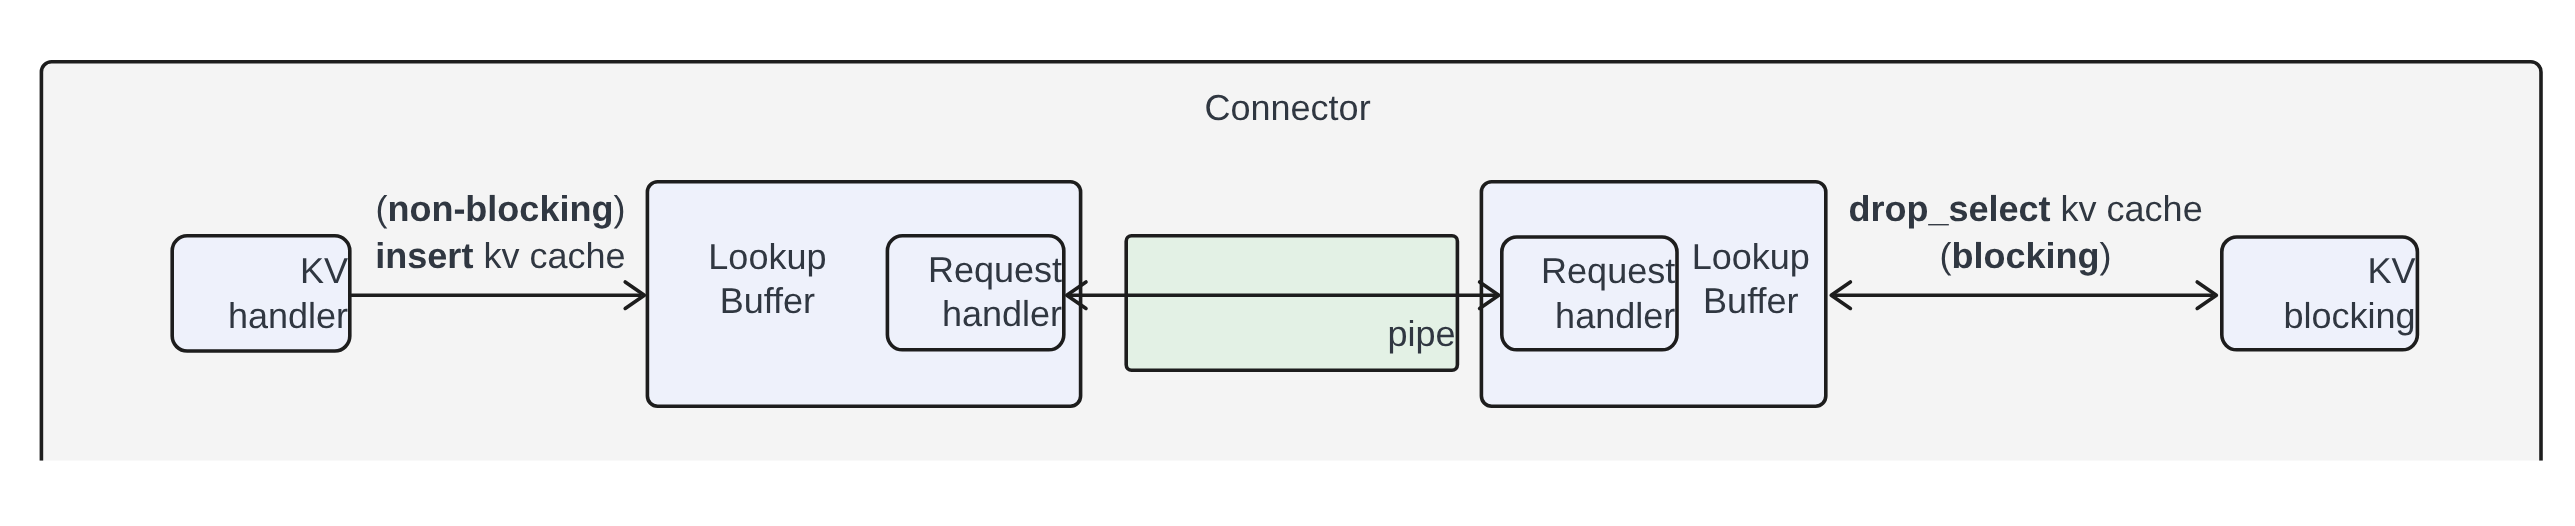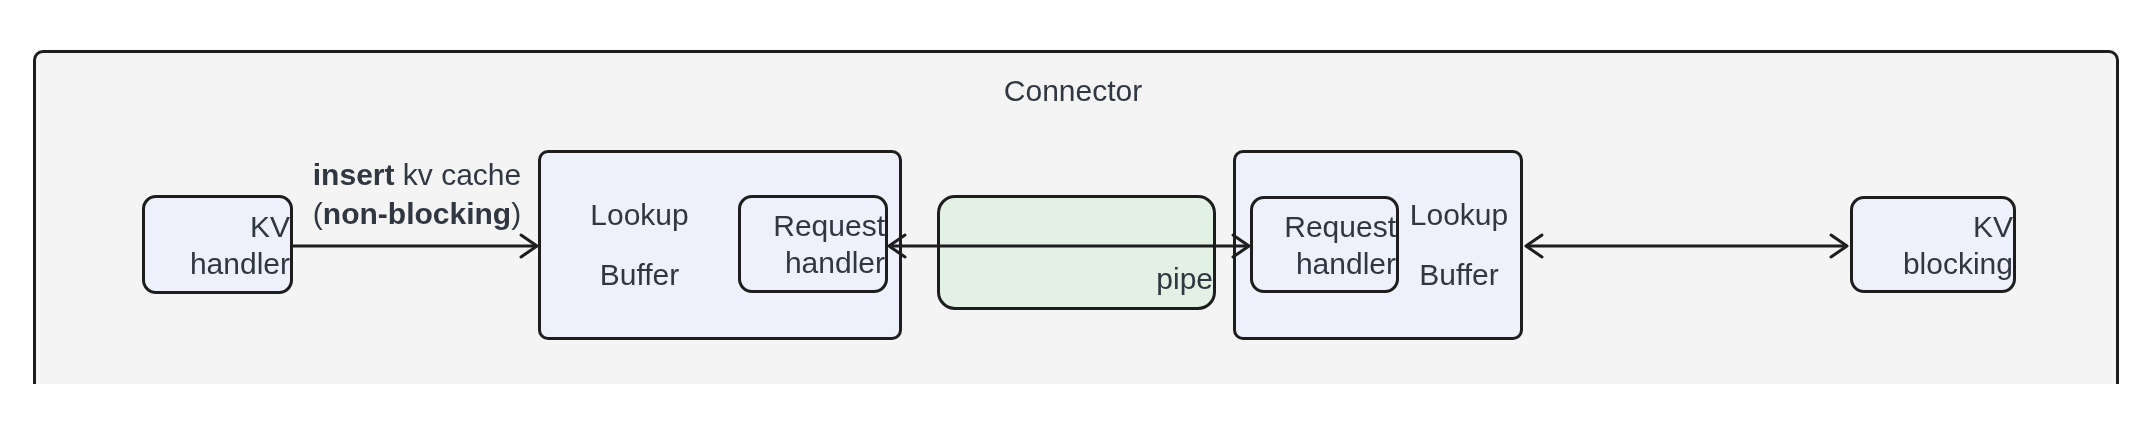--- a/index.html
+++ b/index.html
@@ -36,29 +36,29 @@
     position:absolute;box-sizing:border-box;
     background:var(--node-fill);
     border:3px solid var(--border);
     display:flex;flex-direction:column;align-items:flex-end;justify-content:center;
     line-height:37px;text-align:center;z-index:2;
   }
   .big{border-radius:10px;z-index:1;}
   .small{border-radius:14px;}
   .node-text{
     position:absolute;box-sizing:border-box;
-    display:flex;flex-direction:column;align-items:center;justify-content:space-between;
+    display:flex;flex-direction:column;align-items:center;justify-content:flex-start;
     line-height:37px;text-align:center;z-index:2;
   }
   .kv-producer{left:142px;top:195px;width:151px;height:99px;}
   .lookup-left{left:538px;top:150px;width:364px;height:190px;}
   .lookup-left-text{left:541px;top:196px;width:197px;height:97px;}
   .rh-left{left:738px;top:195px;width:150px;height:98px;}
   .pipe-box{
-    left:937px;top:195px;width:279px;height:115px;border-radius:18px;
+    left:937px;top:195px;width:279px;height:115px;border-radius:6px;
     background:var(--pipe-fill);
     justify-content:flex-end;padding-bottom:10px;z-index:1;
   }
   .rh-right{left:1250px;top:196px;width:149px;height:97px;}
   .lookup-right{left:1233px;top:150px;width:290px;height:190px;}
   .lookup-right-text{left:1398px;top:196px;width:122px;height:97px;}
   .kv-consumer{left:1850px;top:196px;width:166px;height:97px;}
   .edge-label{
     position:absolute;top:155px;z-index:2;
     text-align:center;line-height:39px;
@@ -115,24 +115,28 @@
     <span>Lookup</span>
     <span>Buffer</span>
   </div>
 
   <div class="node small kv-consumer">
     <span>KV</span>
     <span>blocking</span>
   </div>
 
   <div class="edge-label insert-label">
+    <div><span>(</span><b>non-blocking</b><span>)</span></div>
     <div><b>insert</b><span> kv cache</span></div>
-    <div><span>(</span><b>non-blocking</b><span>)</span></div>
   </div>
 
+  <div class="edge-label drop-label">
+    <div><b>drop_select</b><span> kv cache</span></div>
+    <div><span>(</span><b>blocking</b><span>)</span></div>
+  </div>
 
   <svg class="arrows" viewBox="0 0 2146 438">
     <g>
       <line x1="293" y1="246" x2="533" y2="246"></line>
       <polyline points="521,235 537,246 521,257"></polyline>
     </g>
     <g>
       <line x1="893" y1="246" x2="1245" y2="246"></line>
       <polyline points="905,235 889,246 905,257"></polyline>
       <polyline points="1233,235 1249,246 1233,257"></polyline>

